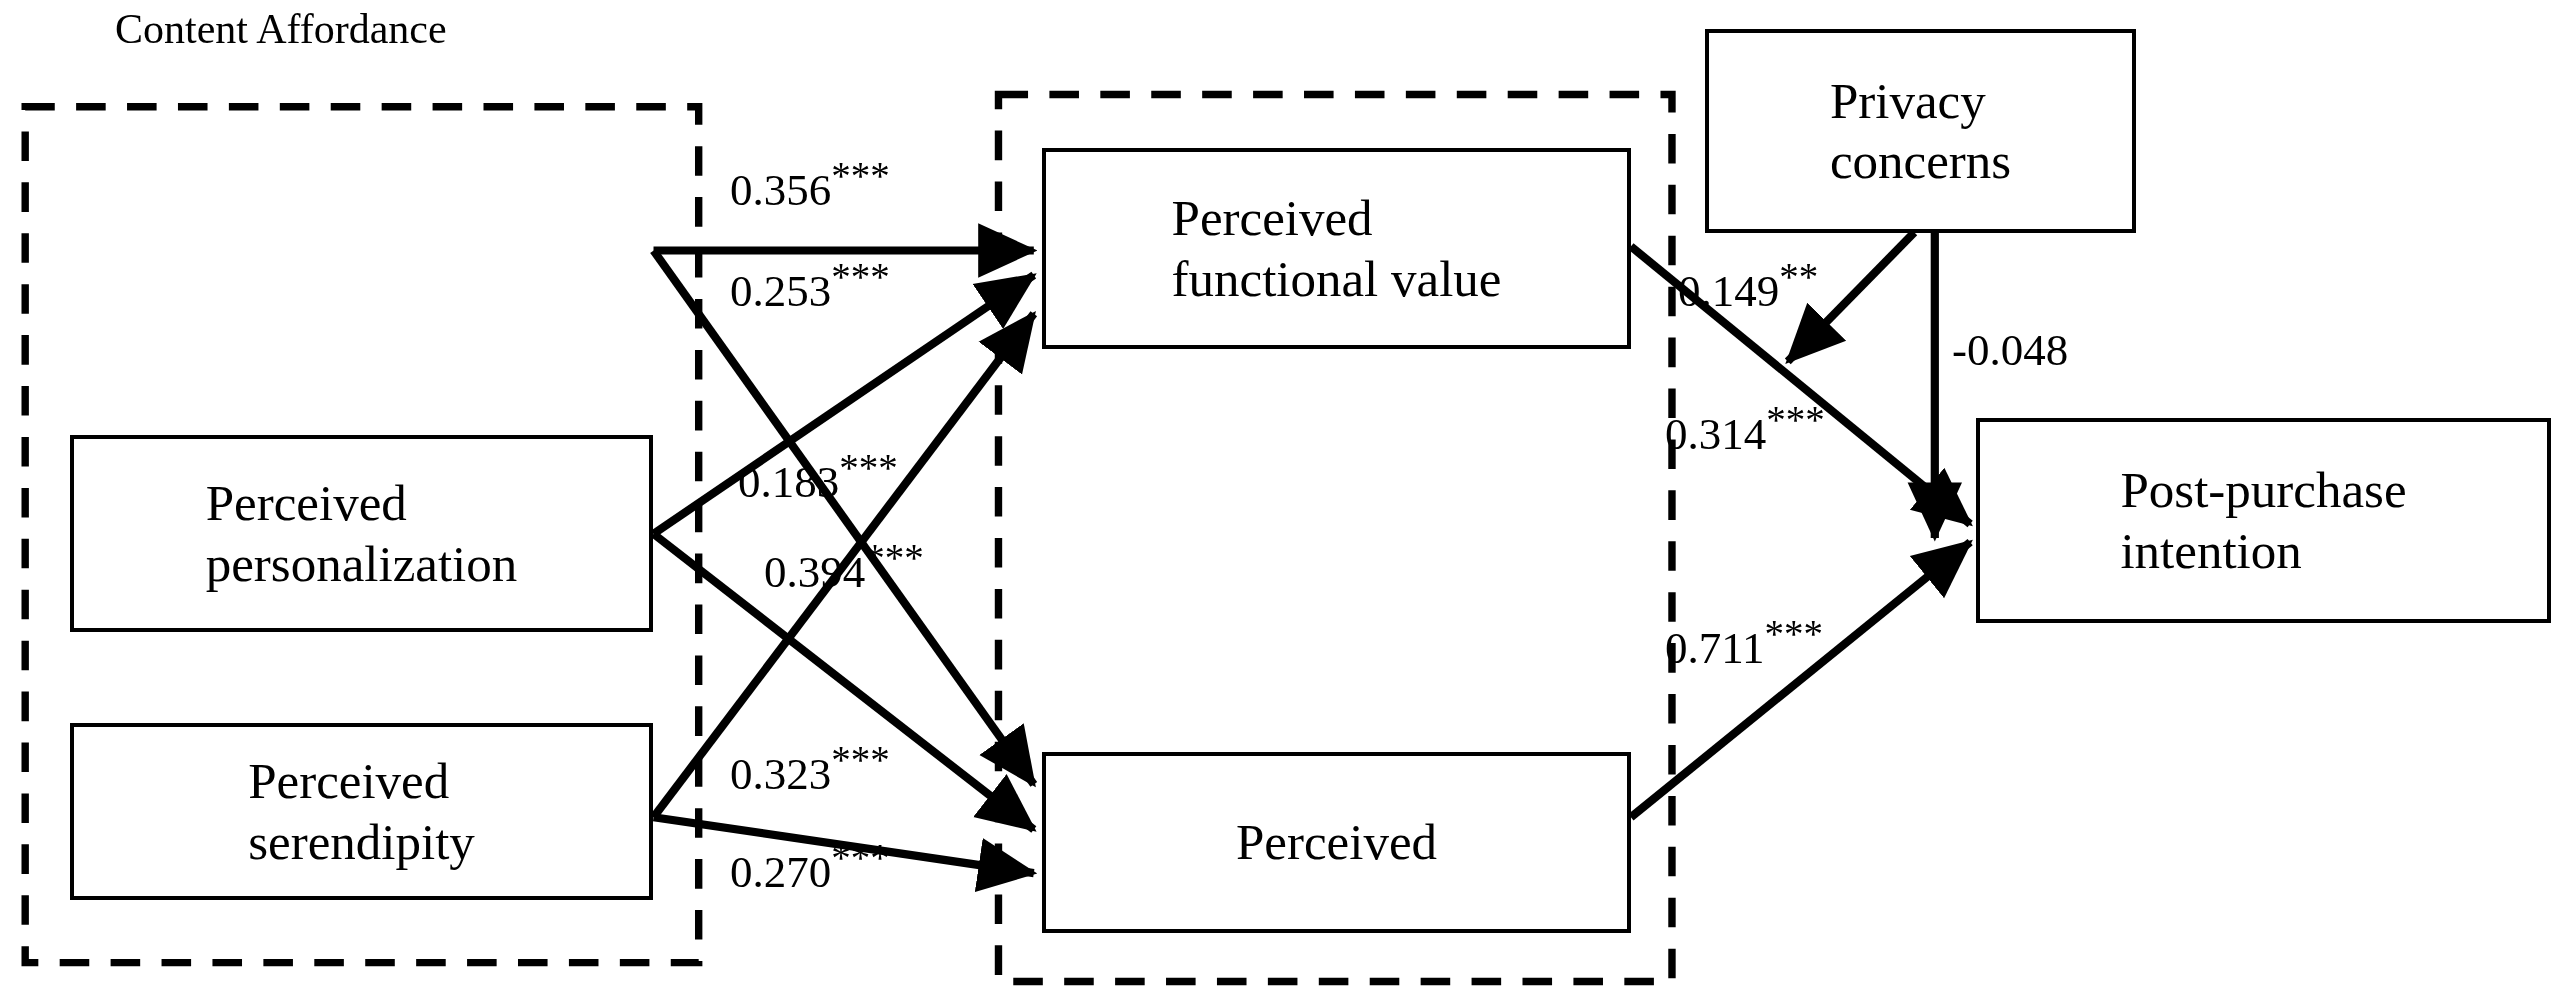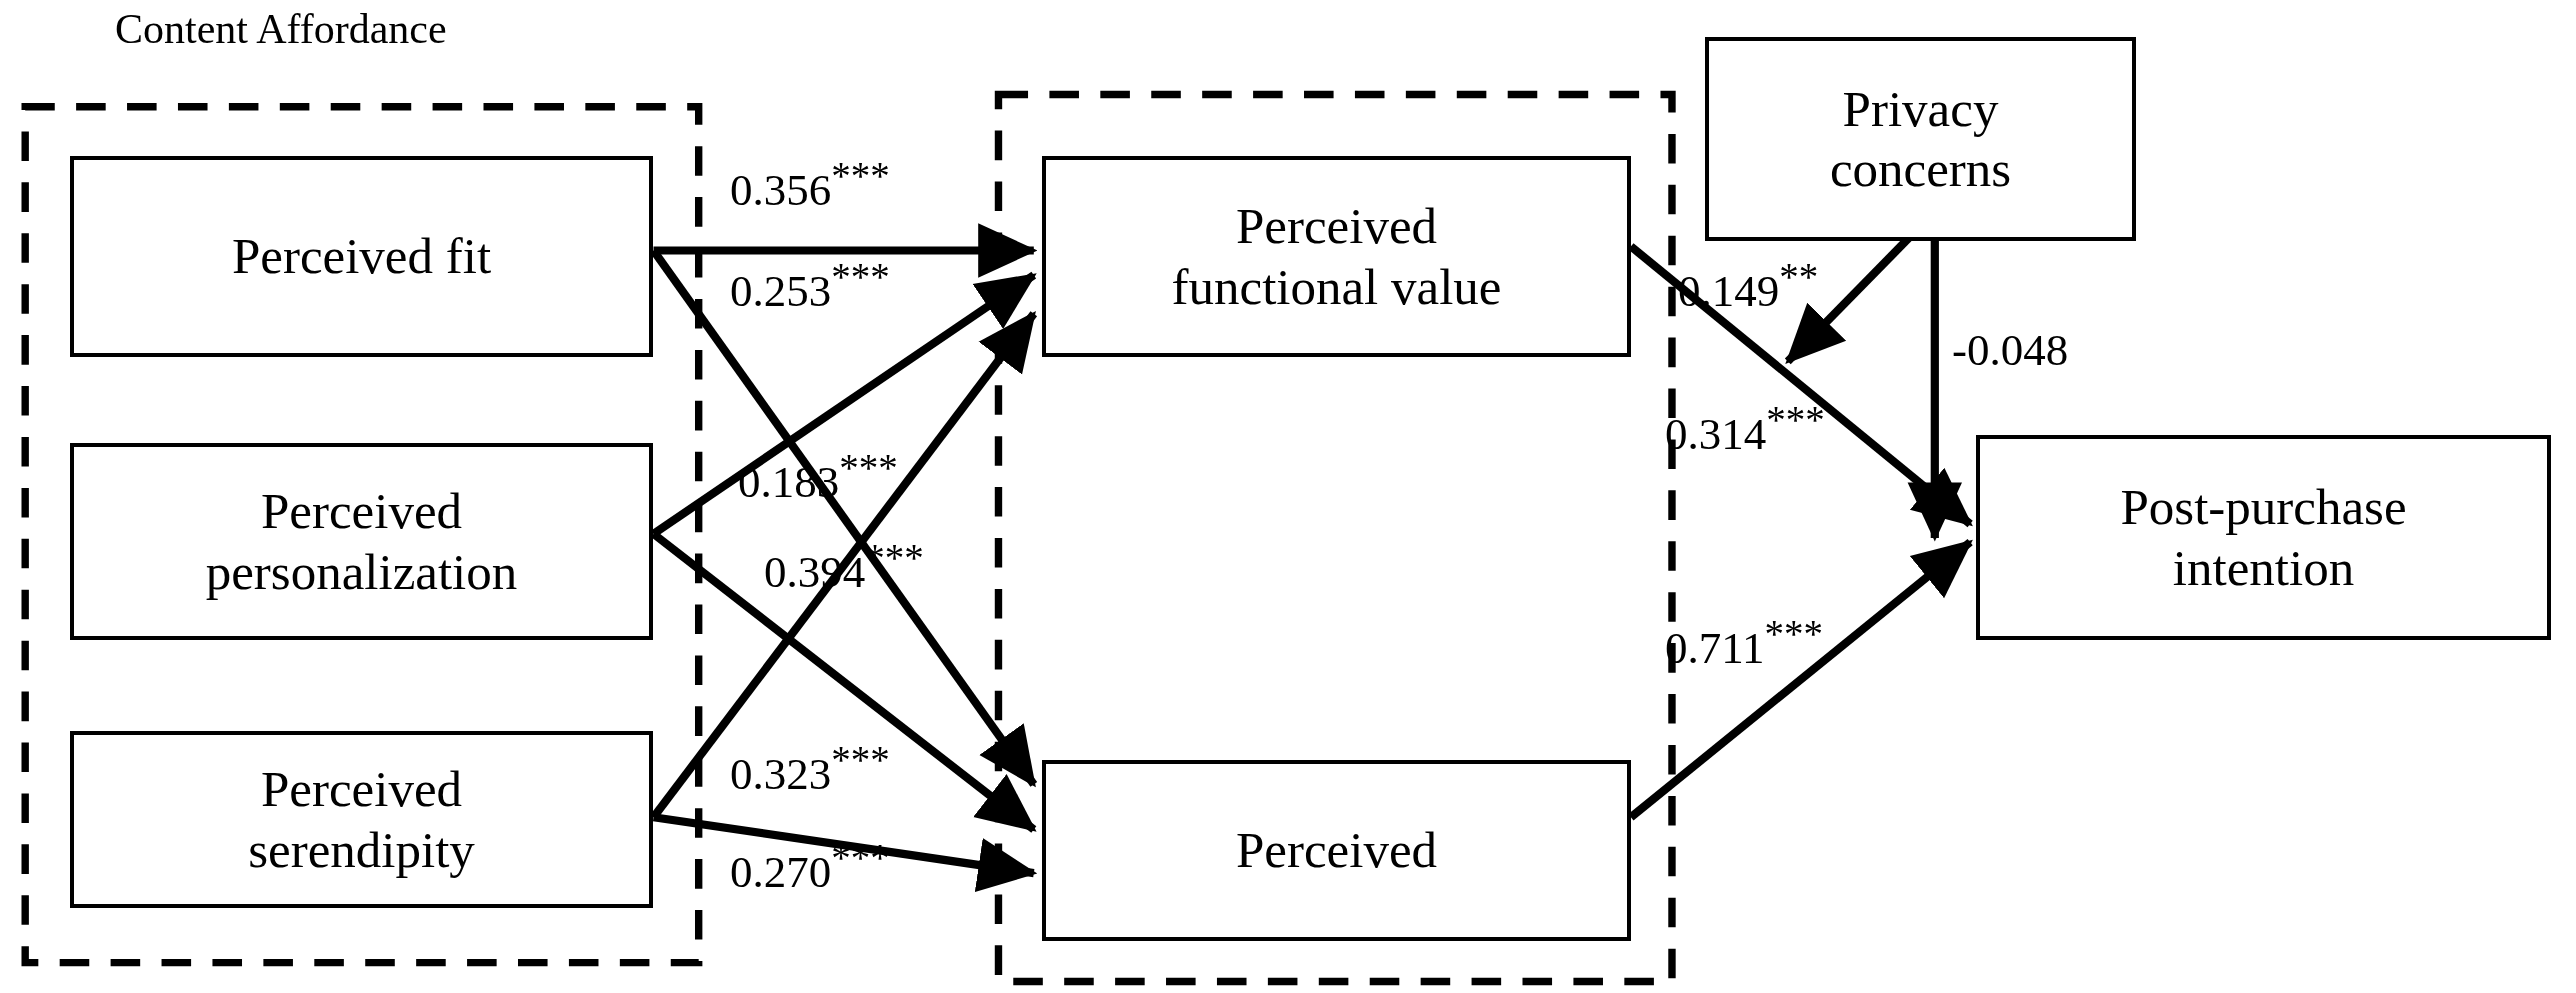--- a/index.html
+++ b/index.html
@@ -27,25 +27,24 @@
     height: 993px;
   }
   .node-box {
     position: absolute;
     box-sizing: border-box;
     border: 4.1px solid #000000;
     background: #ffffff;
     display: flex;
     align-items: center;
     justify-content: center;
-    text-align: center;
+    text-align: left;
     line-height: 1.18;
     font-size: 51px;
     padding: 0 8.2px;
-    margin-top: 8px;
   }
   .group-title {
     position: absolute;
     font-size: 42px;
     white-space: nowrap;
   }
   .edge-label {
     position: absolute;
     font-size: 45px;
     white-space: nowrap;
@@ -90,23 +89,20 @@
 
     <line x1="1985" y1="995" x2="2398" y2="660" stroke="#000000" stroke-width="10" marker-end="url(#arrowhead)"></line>
 
     <line x1="2330" y1="283" x2="2176" y2="440" stroke="#000000" stroke-width="10" marker-end="url(#arrowhead)"></line>
 
     <line x1="2355" y1="283" x2="2355" y2="655" stroke="#000000" stroke-width="10" marker-end="url(#arrowhead)"></line>
   </svg>
 
   <div class="group-title" style="left:115px; top:5px;">Content Affordance</div>
 
-  <div class="node-box" style="left:70px; top:148px; width:583px; height:201px;">
-    <span>Perceived fit</span>
-  </div>
 
   <div class="node-box" style="left:70px; top:435px; width:583px; height:197px;">
     <span>
       <span>Perceived</span><br>
       <span>personalization</span>
     </span>
   </div>
 
   <div class="node-box" style="left:70px; top:723px; width:583px; height:177px;">
     <span>
@@ -128,21 +124,21 @@
     </span>
   </div>
 
   <div class="node-box" style="left:1705px; top:29px; width:431px; height:204px;">
     <span>
       <span>Privacy</span><br>
       <span>concerns</span>
     </span>
   </div>
 
-  <div class="node-box" style="left:1976px; top:427px; width:575px; height:205px;">
+  <div class="node-box" style="left:1976px; top:418px; width:575px; height:205px;">
     <span>
       <span>Post-purchase</span><br>
       <span>intention</span>
     </span>
   </div>
 
   <div class="edge-label" style="left:730px; top:164px;">
     <span>0.356</span><span class="stars">***</span>
   </div>
 

